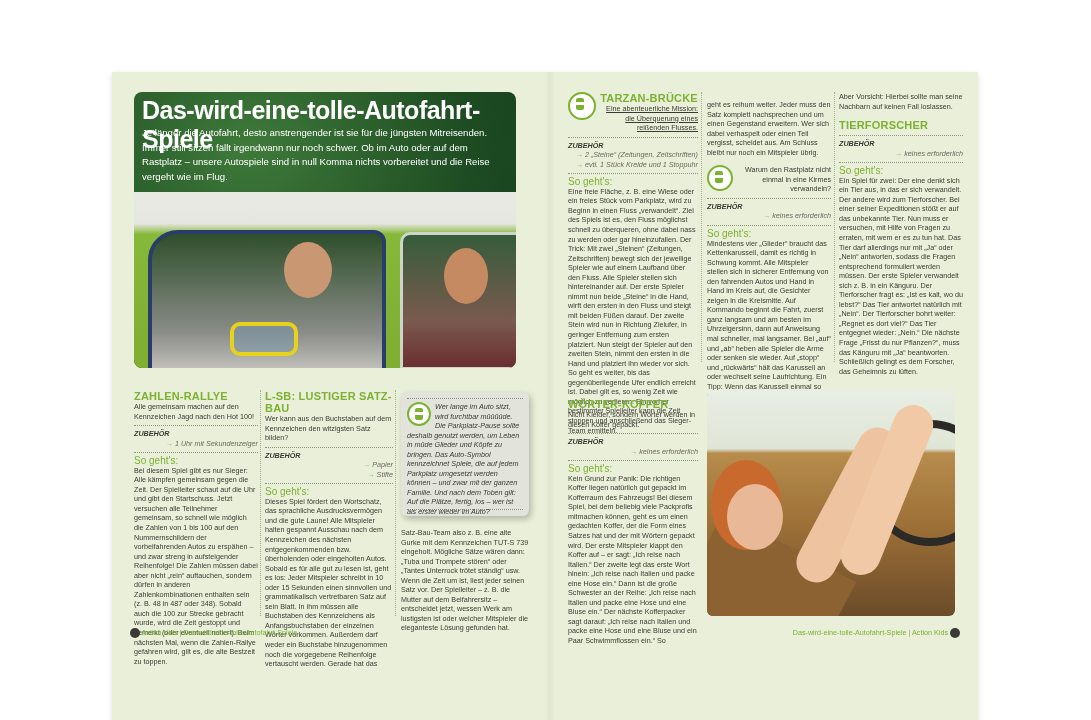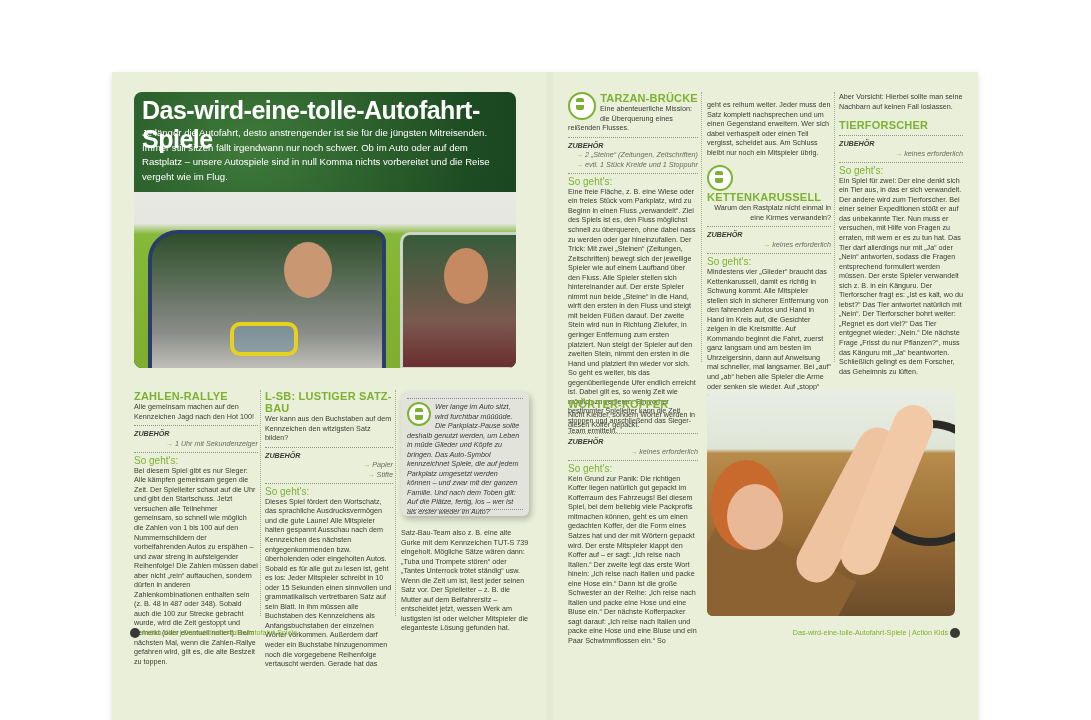--- a/index.html
+++ b/index.html
@@ -91,36 +91,35 @@
     </div>
   </div>
 
   <div class="col" style="left:289px;top:456px;width:128px;">
     <p>Satz-Bau-Team also z. B. eine alte Gurke mit dem Kennzeichen TUT-S 739 eingeholt. Mögliche Sätze wären dann: „Tuba und Trompete stören“ oder „Tantes Unterrock trötet ständig“ usw. Wenn die Zeit um ist, liest jeder seinen Satz vor. Der Spielleiter – z. B. die Mutter auf dem Beifahrersitz – entscheidet jetzt, wessen Werk am lustigsten ist oder welcher Mitspieler die eleganteste Lösung gefunden hat.</p>
   </div>
 
   <div class="col" style="left:456px;top:20px;width:130px;">
     <span class="icon" style="float:left;margin:0 4px 0 0;width:28px;height:28px;"></span>
     <div class="h2" style="text-align:center;">TARZAN-BRÜCKE</div>
-    <p class="sub" style="text-align:left;">Eine abenteuerliche Mission: die Überquerung eines reißenden Flusses.</p>
+    <p class="sub" style="text-align:right;text-decoration:underline;">Eine abenteuerliche Mission: die Überquerung eines reißenden Flusses.</p>
     <div class="dots" style="clear:both;"></div>
     <div class="zub">ZUBEHÖR</div>
     <div class="zitem"><span class="ar">→</span> <span>2 „Steine“ (Zeitungen, Zeitschriften)</span></div>
     <div class="zitem"><span class="ar">→</span> <span>evtl. 1 Stück Kreide und 1 Stoppuhr</span></div>
     <div class="dots"></div>
     <div class="sg">So geht's:</div>
     <p>Eine freie Fläche, z. B. eine Wiese oder ein freies Stück vom Parkplatz, wird zu Beginn in einen Fluss „verwandelt“. Ziel des Spiels ist es, den Fluss möglichst schnell zu überqueren, ohne dabei nass zu werden oder gar hineinzufallen. Der Trick: Mit zwei „Steinen“ (Zeitungen, Zeitschriften) bewegt sich der jeweilige Spieler wie auf einem Laufband über den Fluss. Alle Spieler stellen sich hintereinander auf. Der erste Spieler nimmt nun beide „Steine“ in die Hand, wirft den ersten in den Fluss und steigt mit beiden Füßen darauf. Der zweite Stein wird nun in Richtung Zielufer, in geringer Entfernung zum ersten platziert. Nun steigt der Spieler auf den zweiten Stein, nimmt den ersten in die Hand und platziert ihn wieder vor sich. So geht es weiter, bis das gegenüberliegende Ufer endlich erreicht ist. Dabei gilt es, so wenig Zeit wie möglich zu verlieren. Ein vorher bestimmter Spielleiter kann die Zeit stoppen und anschließend das Sieger-Team ermitteln.</p>
   </div>
   <div class="vline" style="left:589px;top:20px;height:270px;"></div>
 
   <div class="col" style="left:595px;top:28px;width:124px;">
     <p>geht es reihum weiter. Jeder muss den Satz komplett nachsprechen und um einen Gegenstand erweitern. Wer sich dabei verhaspelt oder einen Teil vergisst, scheidet aus. Am Schluss bleibt nur noch ein Mitspieler übrig.</p>
     <div style="height:8px;"></div>
     <span class="icon" style="float:left;margin:0 4px 0 0;width:26px;height:26px;"></span>
-    <div class="h2">KETTENKARUSSELL</div>
     <p class="sub" style="text-align:right;">Warum den Rastplatz nicht einmal in eine Kirmes verwandeln?</p>
     <div class="dots" style="clear:both;"></div>
     <div class="zub">ZUBEHÖR</div>
     <div class="zitem"><span class="ar">→</span> <span>keines erforderlich</span></div>
     <div class="dots"></div>
     <div class="sg">So geht's:</div>
     <p>Mindestens vier „Glieder“ braucht das Kettenkarussell, damit es richtig in Schwung kommt. Alle Mitspieler stellen sich in sicherer Entfernung von den fahrenden Autos und Hand in Hand im Kreis auf, die Gesichter zeigen in die Kreismitte. Auf Kommando beginnt die Fahrt, zuerst ganz langsam und am besten im Uhrzeigersinn, dann auf Anweisung mal schneller, mal langsamer. Bei „auf“ und „ab“ heben alle Spieler die Arme oder senken sie wieder. Auf „stopp“ und „rückwärts“ hält das Karussell an oder wechselt seine Laufrichtung. Ein Tipp: Wenn das Karussell einmal so richtig in Fahrt kommen soll, müssen sich alle Spieler weit nach hinten lehnen.</p>
   </div>
   <div class="vline" style="left:722px;top:20px;height:270px;"></div>
 

